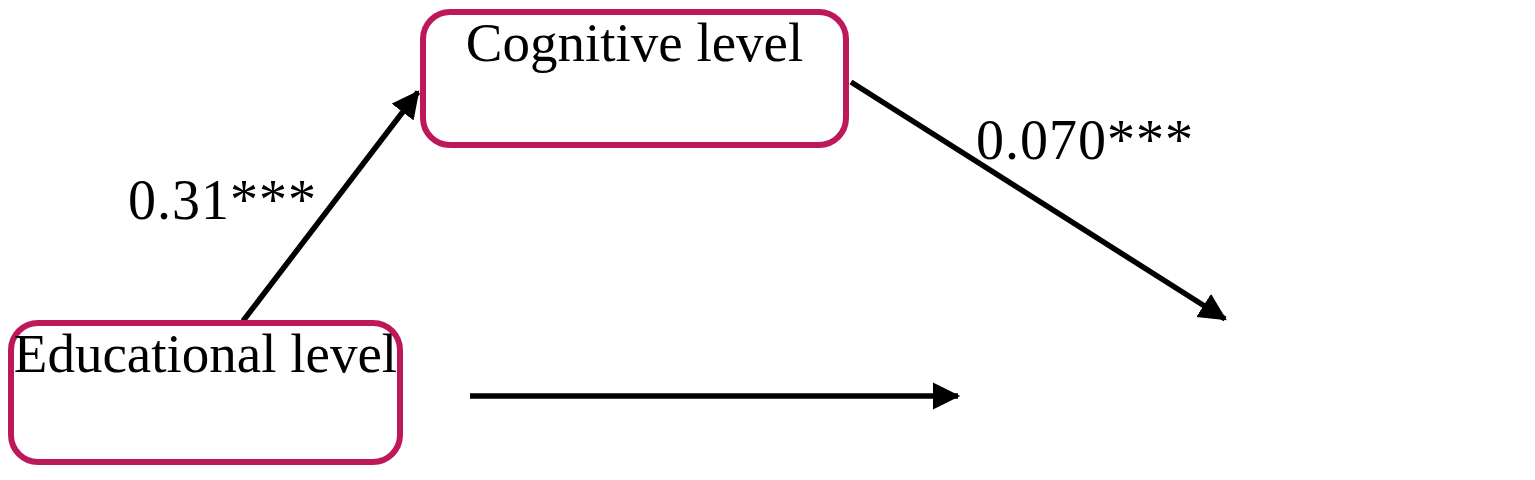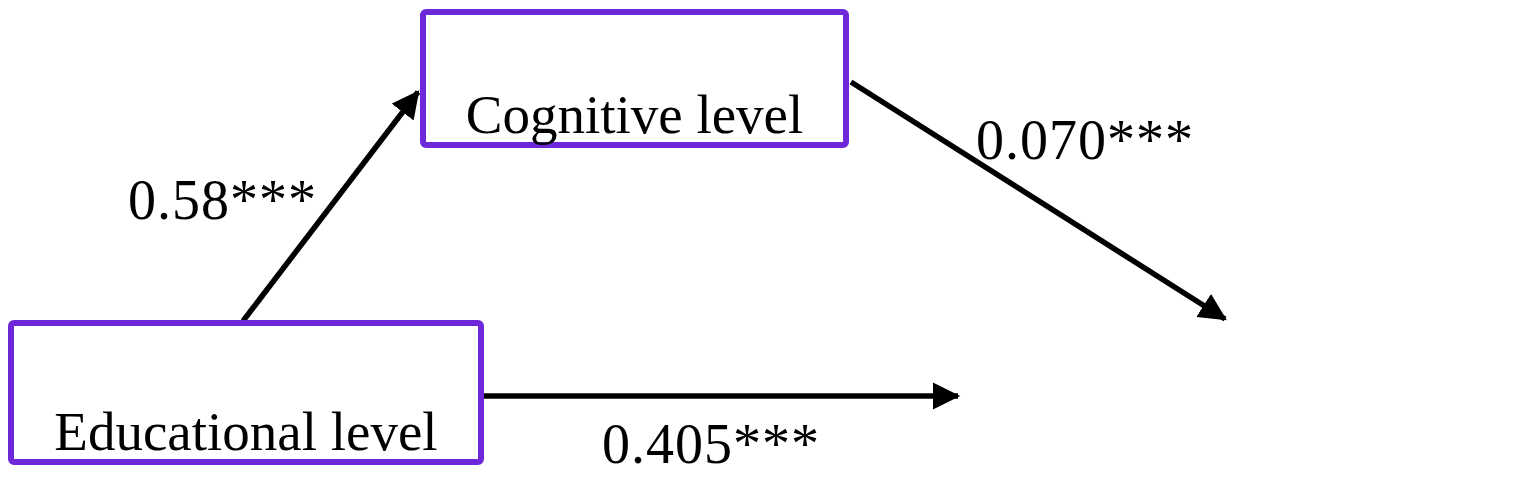--- a/index.html
+++ b/index.html
@@ -24,30 +24,30 @@
     height: 480px;
   }
   .arrow-layer line {
     stroke: #000000;
     stroke-width: 5.5;
   }
   .node {
     position: absolute;
     box-sizing: border-box;
     background: #ffffff;
-    border: 6px solid #6d28d9;
-    border-radius: 6px;
+    border: 6px solid #be185d;
+    border-radius: 30px;
     display: flex;
-    align-items: flex-end;
+    align-items: flex-start;
     justify-content: center;
     font-size: 55px;
     line-height: 1;
     white-space: nowrap;
   }
-  .node-educational { left: 8px;   top: 320px; width: 476px; height: 145px; }
+  .node-educational { left: 8px;   top: 320px; width: 395px; height: 145px; }
   .node-cognitive   { left: 420px; top: 9px;   width: 429px; height: 139px; }
   .node-gm          { left: 958px; top: 318px; width: 566px; height: 149px; }
   .coef {
     position: absolute;
     font-size: 56px;
     line-height: 1;
     white-space: nowrap;
     letter-spacing: 1px;
   }
   .coef-a { left: 128px; top: 172px; }
@@ -72,19 +72,18 @@
 
   <div class="node node-educational">
     <span>Educational level</span>
   </div>
 
   <div class="node node-cognitive">
     <span>Cognitive level</span>
   </div>
 
 
-  <div class="coef coef-a">0.58***</div>
+  <div class="coef coef-a">0.31***</div>
 
   <div class="coef coef-b">0.070***</div>
 
-  <div class="coef coef-c">0.405***</div>
 
 </div>
 
 </body></html>

